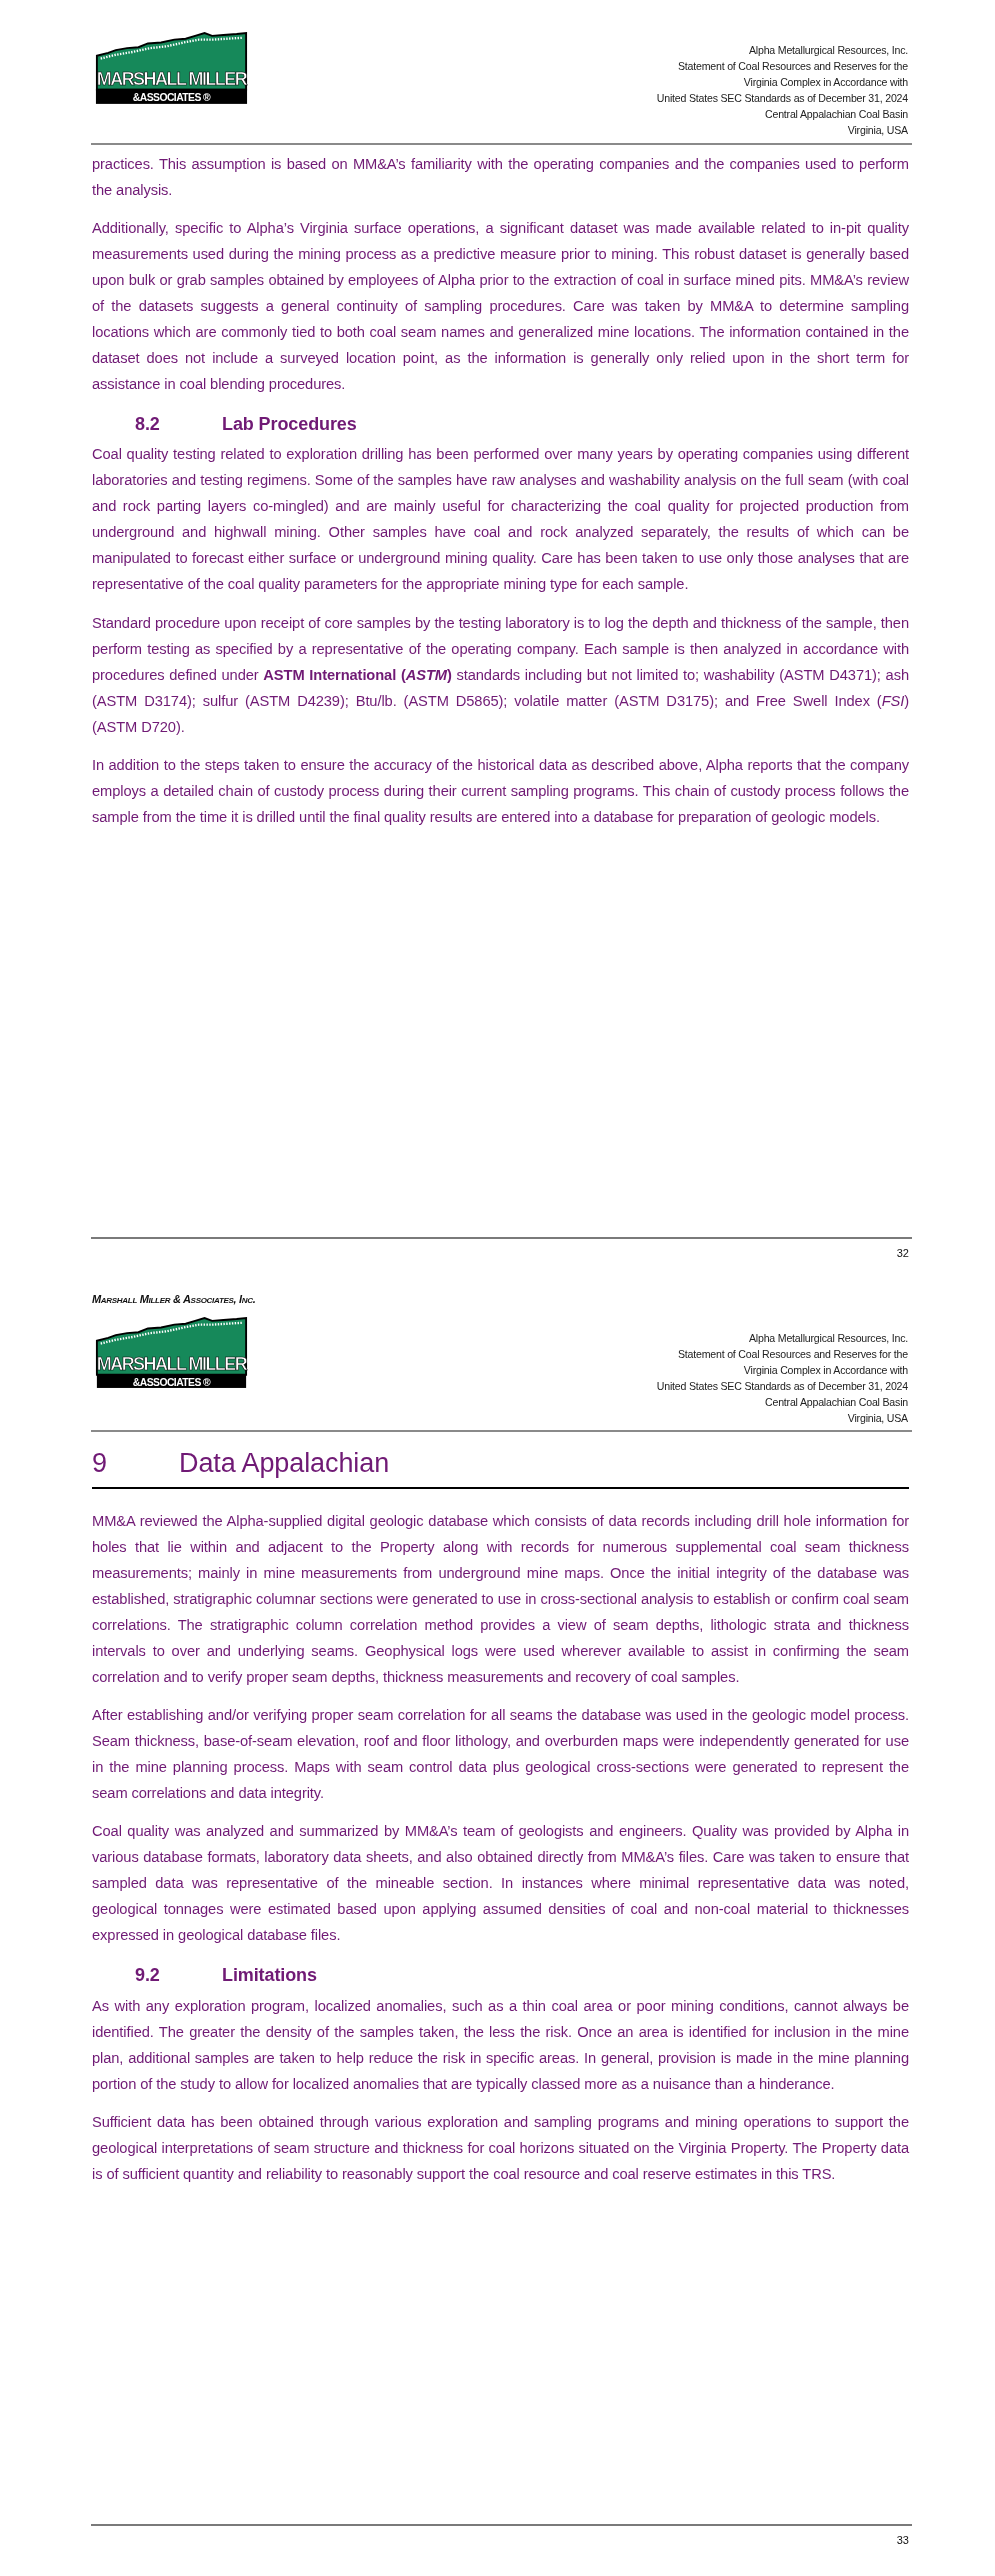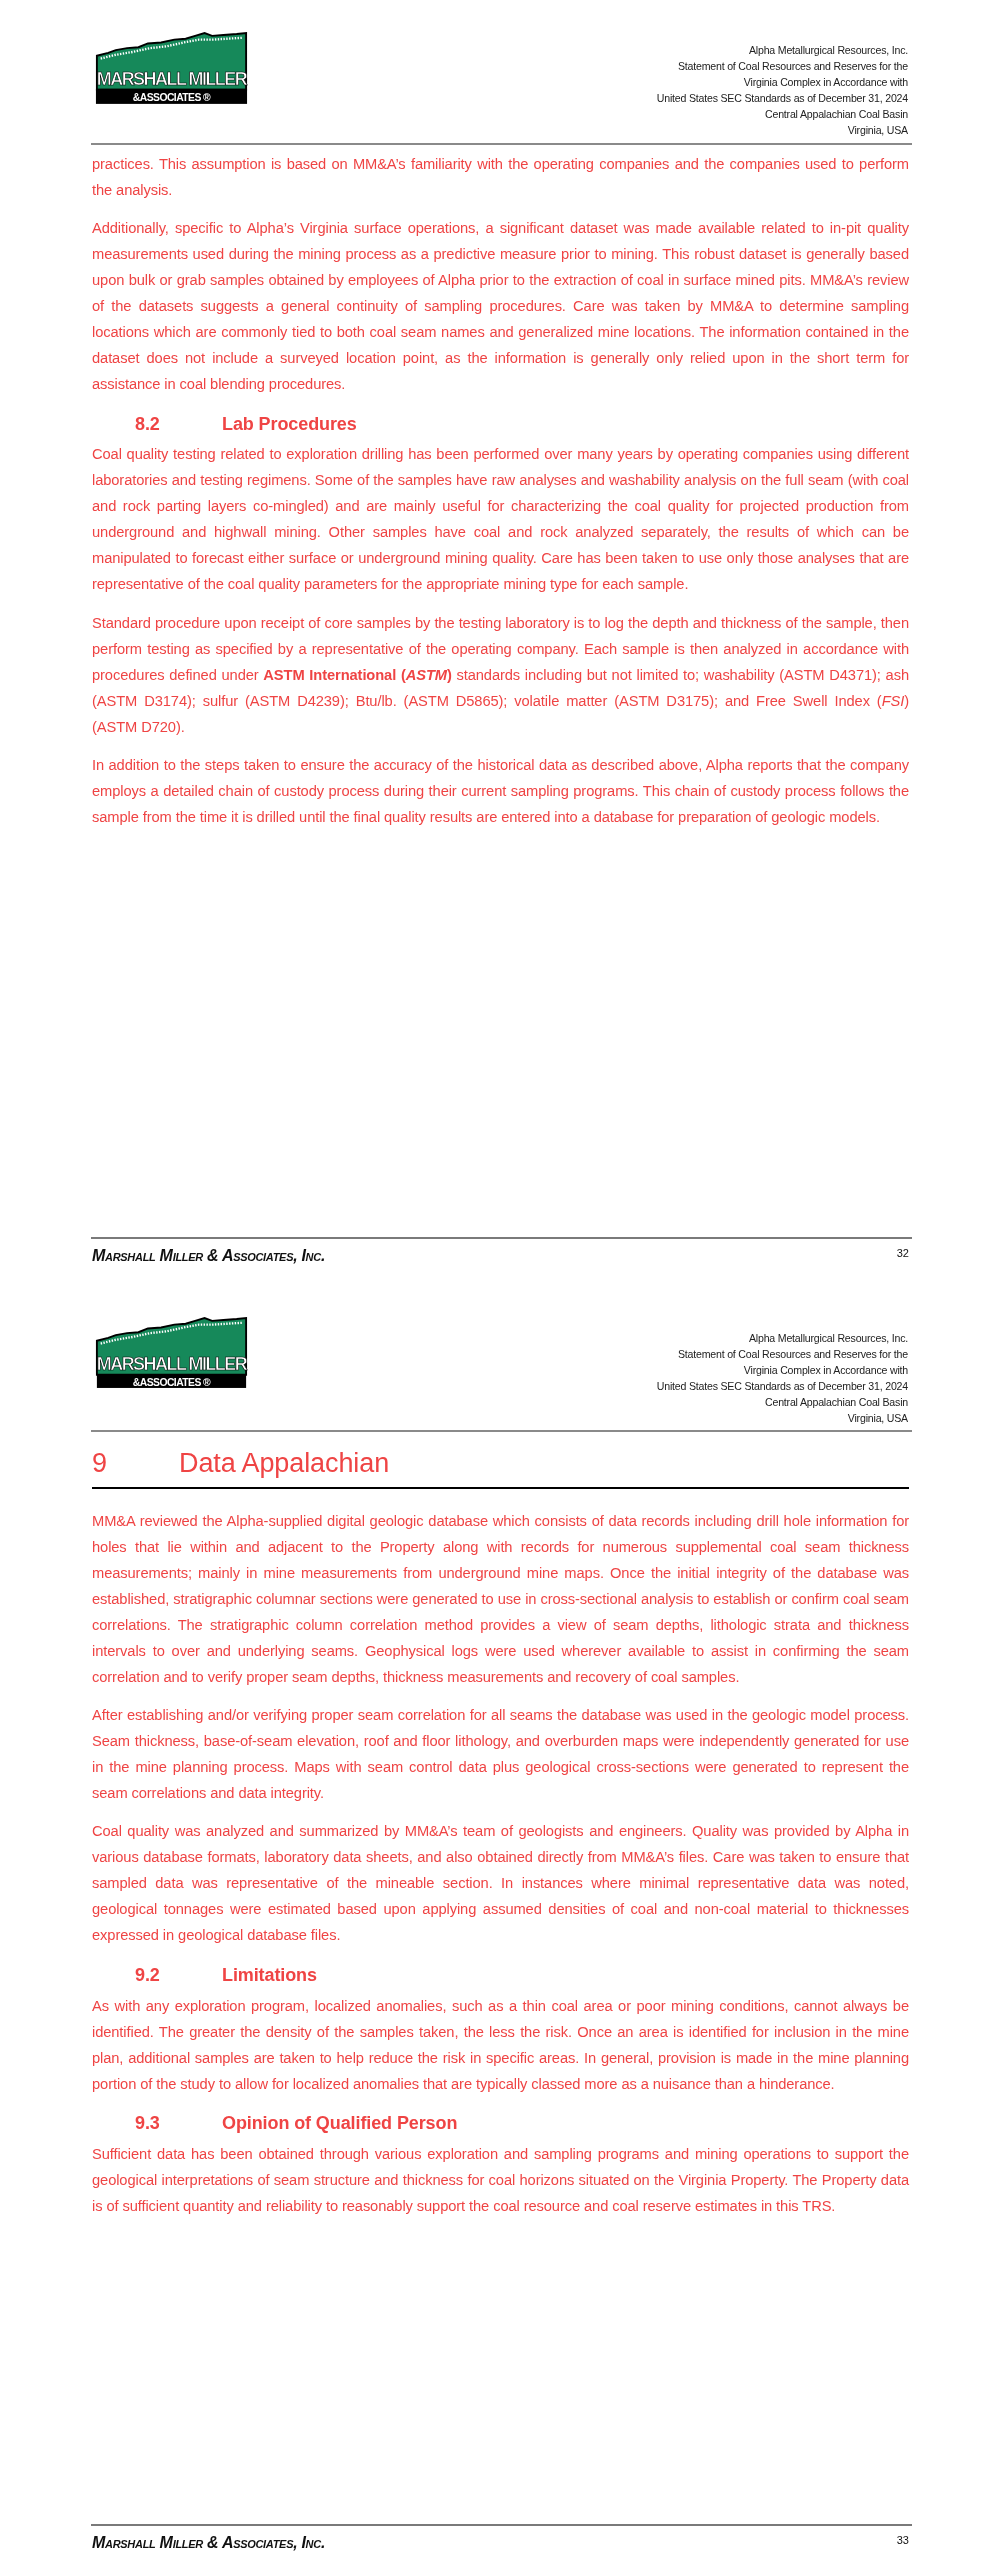--- a/index.html
+++ b/index.html
@@ -18,40 +18,40 @@
          font-family: "Liberation Sans", sans-serif; letter-spacing: -0.2px; }
   .page1 .hdr { top: 42px; }
   .page2 .hdr { top: 42px; }
   .hdr div { white-space: nowrap; }
 
   .hrule { position: absolute; left: 91px; width: 821px; height: 1.9px; background: #8a8a8a; }
   .page1 .hrule.top { top: 143px; }
   .page2 .hrule.top { top: 142px; }
 
   .content { position: absolute; left: 92px; width: 817px;
-             font-size: 14.7px; line-height: 26px; color: #ef4444;
+             font-size: 14.7px; line-height: 26px; color: #701a75;
              letter-spacing: -0.1px; }
   .page1 .content { top: 151px; }
   .page2 .content { top: 154px; }
 
   .content p { margin: 0 0 12.3px 0; text-align: justify; }
   h2.sec { margin: 5.7px 0 3.8px 0; font-size: 18px; font-weight: bold; line-height: 28px; display: flex; }
   h2.sec .num { width: 87px; flex: none; margin-left: 43px; }
   h1.chap { margin: 0 0 0 0; font-size: 27px; font-weight: normal; line-height: 43px; display: flex;
             border-bottom: 2.8px solid #000; padding-bottom: 1.9px; margin-bottom: 19px; }
   h1.chap .num { width: 87px; flex: none; }
 
   .frule { position: absolute; left: 91px; width: 821px; height: 1.9px; background: #7a7a7a; }
   .page1 .frule { top: 1237px; }
   .page2 .frule { top: 1236px; }
   .ftr { position: absolute; left: 92px; width: 817px; display: flex; justify-content: space-between;
          font-size: 10.4px; }
   .page1 .ftr { top: 1247px; }
   .page2 .ftr { top: 1246px; }
-  .ftr .co { font-style: italic; font-weight: bold; font-variant: small-caps; letter-spacing: -0.3px; font-size: 16px; }
+  .ftr .co { font-style: italic; font-weight: bold; font-variant: small-caps; letter-spacing: -0.3px; font-size: 11px; margin-top: 46px; }
   .ftr .pg { font-size: 11px; }
   b i, i b { font-weight: bold; font-style: italic; }
 </style>
 </head>
 <body>
 
 <div class="page page1">
   <svg class="logo" viewBox="0 0 162 78">
     <path d="M2 26 L14 23 L22 20 L34 18 L46 17 L56 13 L70 12 L84 9 L96 8 L106 5 L116 2 L124 5 L136 4 L150 3 L160 2 L160 62 L2 62 Z" fill="#16895a" stroke="#000" stroke-width="2"></path>
     <path d="M6 29 L22 25 L40 22 L58 18 L76 16 L94 12 L110 9 L124 9 L140 8 L156 7" fill="none" stroke="#fff" stroke-width="2.5" stroke-dasharray="1.5 1.5"></path>
@@ -119,24 +119,20 @@
     <p>MM&amp;A reviewed the Alpha-supplied digital geologic database which consists of data records including drill hole information for holes that lie within and adjacent to the Property along with records for numerous supplemental coal seam thickness measurements; mainly in mine measurements from underground mine maps.  Once the initial integrity of the database was established, stratigraphic columnar sections were generated to use in cross-sectional analysis to establish or confirm coal seam correlations.  The stratigraphic column correlation method provides a view of seam depths, lithologic strata and thickness intervals to over and underlying seams.  Geophysical logs were used wherever available to assist in confirming the seam correlation and to verify proper seam depths, thickness measurements and recovery of coal samples.</p>
     <p>After establishing and/or verifying proper seam correlation for all seams the database was used in the geologic model process.  Seam thickness, base-of-seam elevation, roof and floor lithology, and overburden maps were independently generated for use in the mine planning process.  Maps with seam control data plus geological cross-sections were generated to represent the seam correlations and data integrity.</p>
     <p>Coal quality was analyzed and summarized by MM&amp;A’s team of geologists and engineers.  Quality was provided by Alpha in various database formats, laboratory data sheets, and also obtained directly from MM&amp;A’s files.  Care was taken to ensure that sampled data was representative of the mineable section.  In instances where minimal representative data was noted, geological tonnages were estimated based upon applying assumed densities of coal and non-coal material to thicknesses expressed in geological database files.</p>
 
     <h2 class="sec">
       <span class="num">9.2</span>
       <span>Limitations</span>
     </h2>
     <p>As with any exploration program, localized anomalies, such as a thin coal area or poor mining conditions, cannot always be identified.  The greater the density of the samples taken, the less the risk.  Once an area is identified for inclusion in the mine plan, additional samples are taken to help reduce the risk in specific areas.  In general, provision is made in the mine planning portion of the study to allow for localized anomalies that are typically classed more as a nuisance than a hinderance.</p>
 
-    <h2 class="sec">
-      <span class="num">9.3</span>
-      <span>Opinion of Qualified Person</span>
-    </h2>
     <p>Sufficient data has been obtained through various exploration and sampling programs and mining operations to support the geological interpretations of seam structure and thickness for coal horizons situated on the Virginia Property.  The Property data is of sufficient quantity and reliability to reasonably support the coal resource and coal reserve estimates in this TRS.</p>
   </div>
 
   <div class="frule"></div>
   <div class="ftr">
     <span class="co">Marshall Miller &amp; Associates, Inc.</span>
     <span class="pg">33</span>
   </div>
 </div>
 

